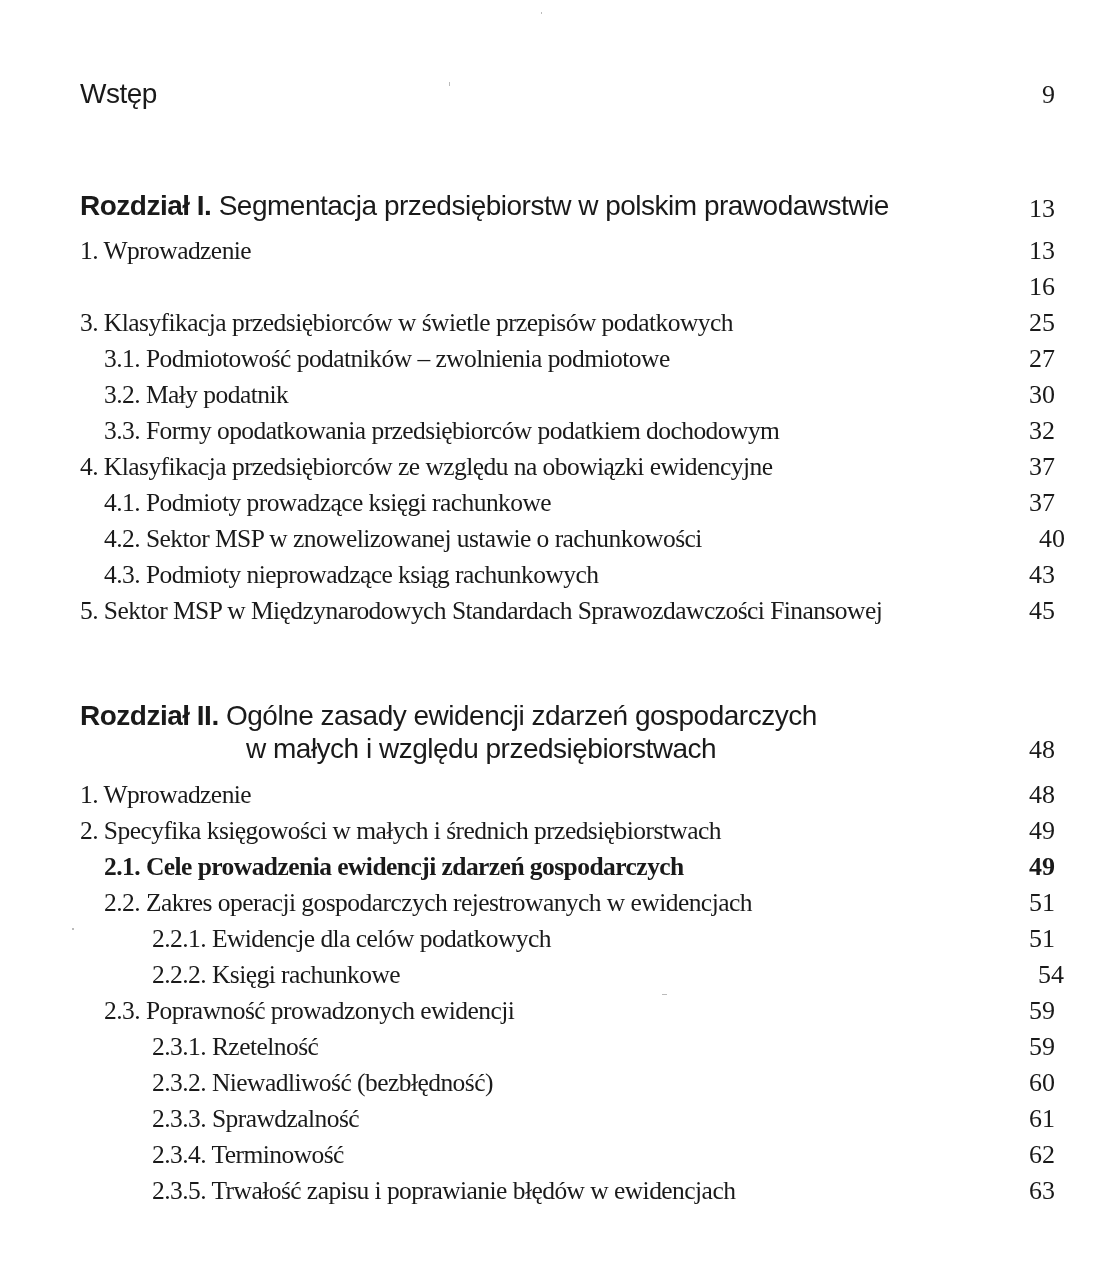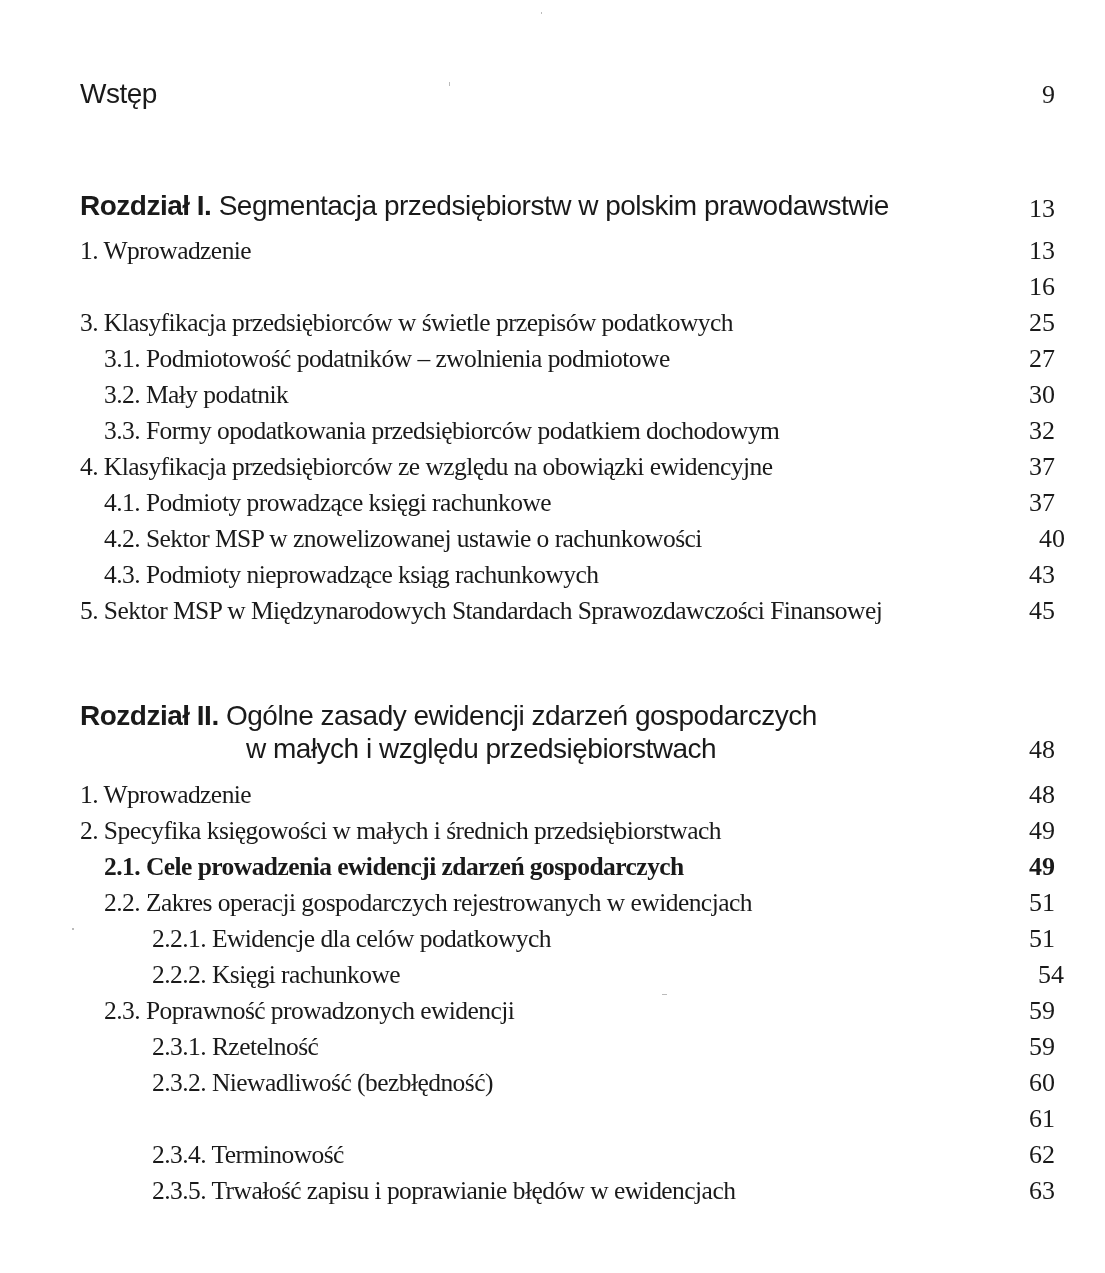--- a/index.html
+++ b/index.html
@@ -121,20 +121,21 @@
     </div>
     <div class="row" style="top:1032px;">
       <span class="label serif lvl2"><span>2.3.1.</span> <span>Rzetelność</span></span>
       <span class="page-num">59</span>
     </div>
     <div class="row" style="top:1068px;">
       <span class="label serif lvl2"><span>2.3.2.</span> <span>Niewadliwość (bezbłędność)</span></span>
       <span class="page-num">60</span>
     </div>
     <div class="row" style="top:1104px;">
+      <span class="label serif lvl2"><span>2.3.3.</span> <span>Sprawdzalność</span></span>
       <span class="page-num">61</span>
     </div>
     <div class="row" style="top:1140px;">
       <span class="label serif lvl2"><span>2.3.4.</span> <span>Terminowość</span></span>
       <span class="page-num">62</span>
     </div>
     <div class="row" style="top:1176px;">
       <span class="label serif lvl2"><span>2.3.5.</span> <span>Trwałość zapisu i poprawianie błędów w ewidencjach</span></span>
       <span class="page-num">63</span>
     </div>

